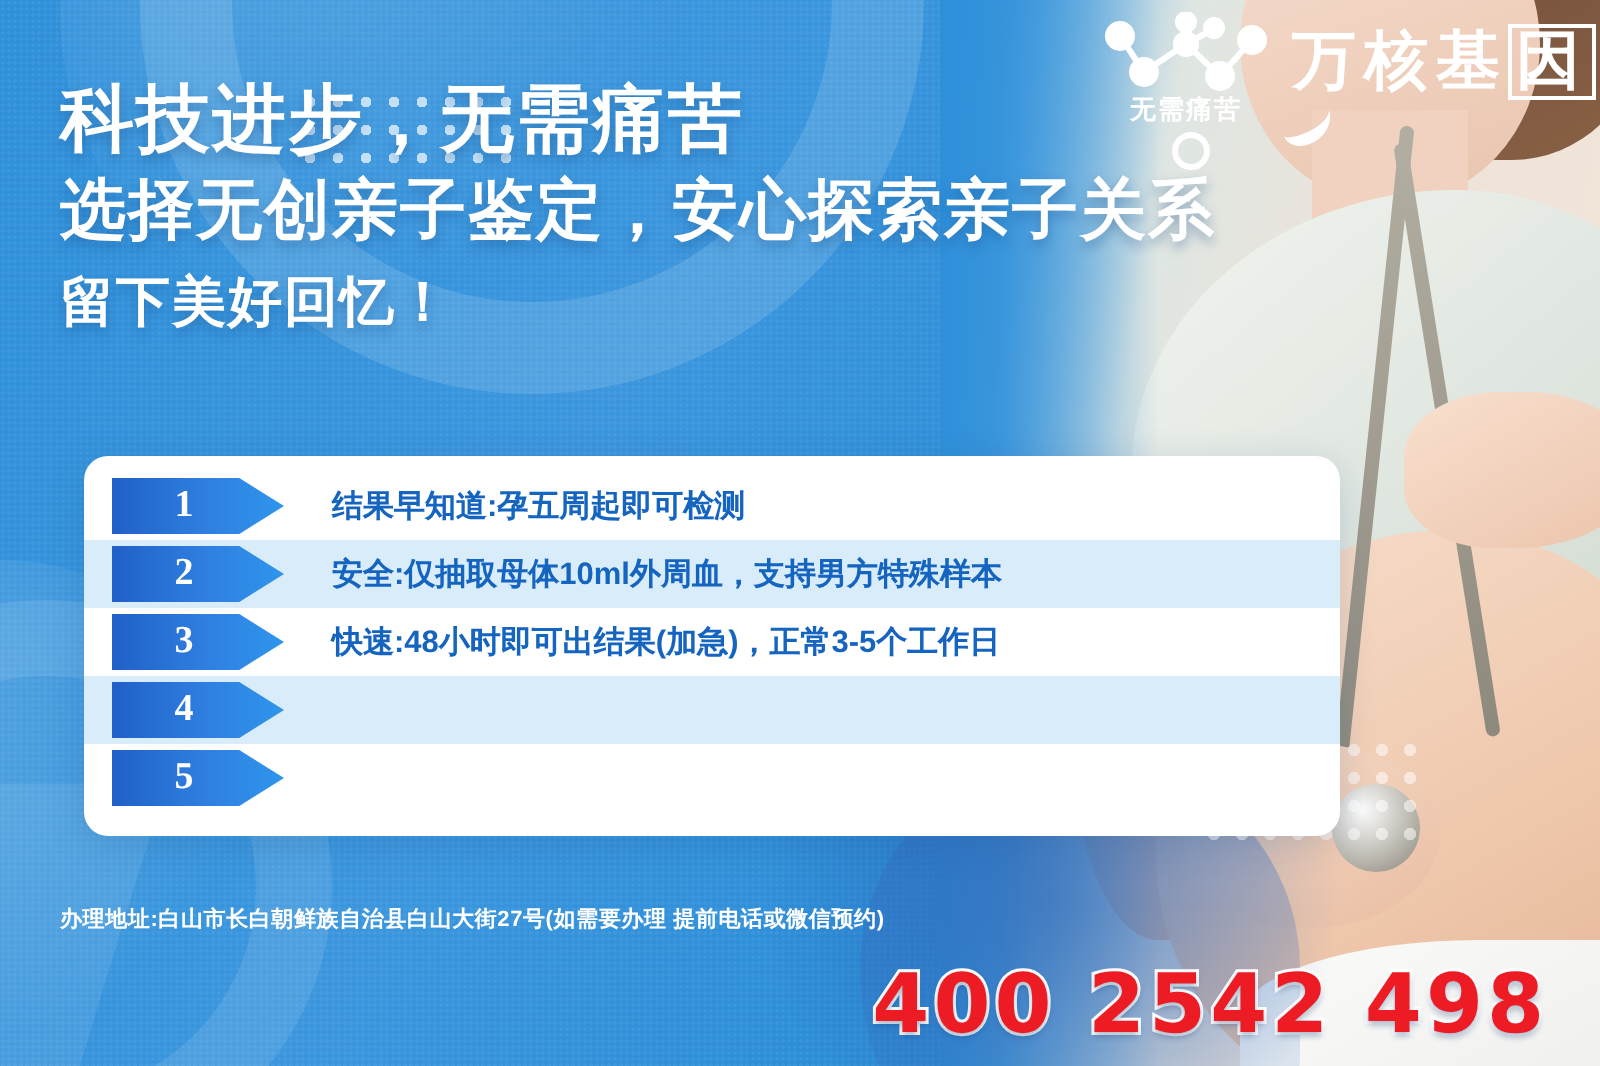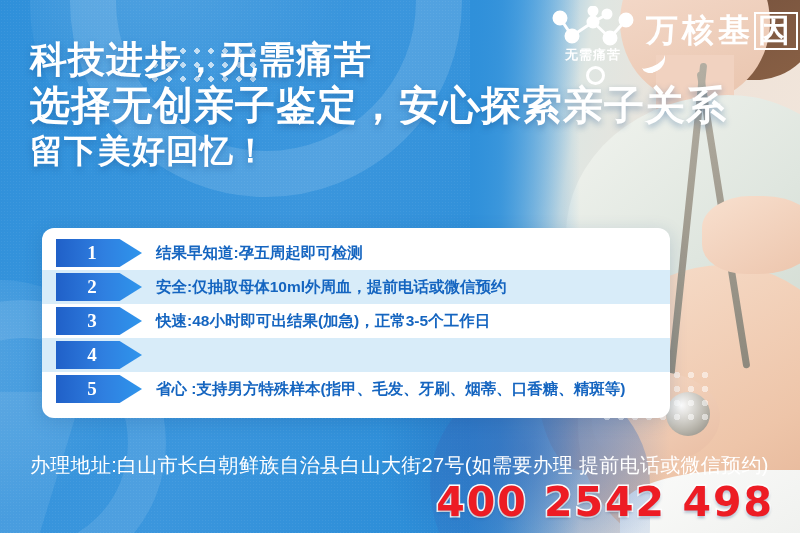--- a/index.html
+++ b/index.html
@@ -130,22 +130,22 @@
   
   .headline{
     position:absolute;left:30px;top:38px;z-index:5;
   }
   .headline div{
     color:#fff;font-weight:700;white-space:nowrap;
     text-shadow:0 3px 6px rgba(25,80,140,.40);
     letter-spacing:1px;
   }
   .hl-1{font-size:37px;line-height:44px;}
-  .hl-2{font-size:40px;line-height:46px;}
-  .hl-3{font-size:33px;line-height:46px;}
+  .hl-2{font-size:33px;line-height:46px;}
+  .hl-3{font-size:27px;line-height:46px;}
 
   
   .card{
     position:absolute;left:42px;top:228px;width:628px;height:190px;
     background:#fff;border-radius:12px;z-index:4;
     box-shadow:0 4px 18px rgba(20,70,130,.18);
     padding:8px 0;box-sizing:border-box;overflow:hidden;
   }
   .row{
     position:relative;display:flex;align-items:center;height:34px;
@@ -155,27 +155,27 @@
     position:relative;width:86px;height:28px;margin-left:14px;flex:0 0 86px;
     background:linear-gradient(90deg,#2060c8 0%,#2f7fe0 55%,#2f95ec 100%);
     clip-path:polygon(0 0,74% 0,100% 50%,74% 100%,0 100%);
     display:flex;align-items:center;justify-content:center;
   }
   .badge span{
     color:#fff;font-size:19px;font-weight:700;margin-right:14px;
     font-family:"Liberation Serif","DejaVu Serif",serif;
   }
   .row-text{
-    margin-left:14px;color:#1565c0;font-size:15.5px;font-weight:600;white-space:nowrap;
+    margin-left:24px;color:#1565c0;font-size:15.5px;font-weight:600;white-space:nowrap;
   }
 
   
   .address{
-    position:absolute;left:30px;top:452px;color:#fff;font-size:20px;
-    letter-spacing:.3px;z-index:5;white-space:nowrap;
+    position:absolute;left:30px;top:452px;color:#fff;font-size:11px;
+    letter-spacing:.3px;z-index:5;white-space:nowrap;font-weight:bold;
   }
   .phone{
     position:absolute;right:26px;top:478px;z-index:6;
     font-size:41px;font-weight:700;letter-spacing:2px;color:#ed1c24;
     font-family:"DejaVu Sans",sans-serif;
     -webkit-text-stroke:3px #ffffff;
     paint-order:stroke fill;
     text-shadow:0 2px 3px rgba(20,60,110,.35);
     white-space:nowrap;
   }
@@ -253,41 +253,40 @@
       <div class="badge">
         <span>1</span>
       </div>
       <div class="row-text">结果早知道:孕五周起即可检测</div>
     </div>
 
     <div class="row alt">
       <div class="badge">
         <span>2</span>
       </div>
-      <div class="row-text">安全:仅抽取母体10ml外周血，提前电话或微信预约</div>
+      <div class="row-text">安全:仅抽取母体10ml外周血，支持男方特殊样本</div>
     </div>
 
     <div class="row">
       <div class="badge">
         <span>3</span>
       </div>
       <div class="row-text">快速:48小时即可出结果(加急)，正常3-5个工作日</div>
     </div>
 
     <div class="row alt">
       <div class="badge">
         <span>4</span>
       </div>
     </div>
 
     <div class="row">
       <div class="badge">
         <span>5</span>
       </div>
-      <div class="row-text">省心 :支持男方特殊样本(指甲、毛发、牙刷、烟蒂、口香糖、精斑等)</div>
     </div>
 
   </div>
 
   <div class="dots dots-card"></div>
 
   <div class="address">办理地址:白山市长白朝鲜族自治县白山大街27号(如需要办理 提前电话或微信预约)</div>
   <div class="phone">400 2542 498</div>
 
 </div>

